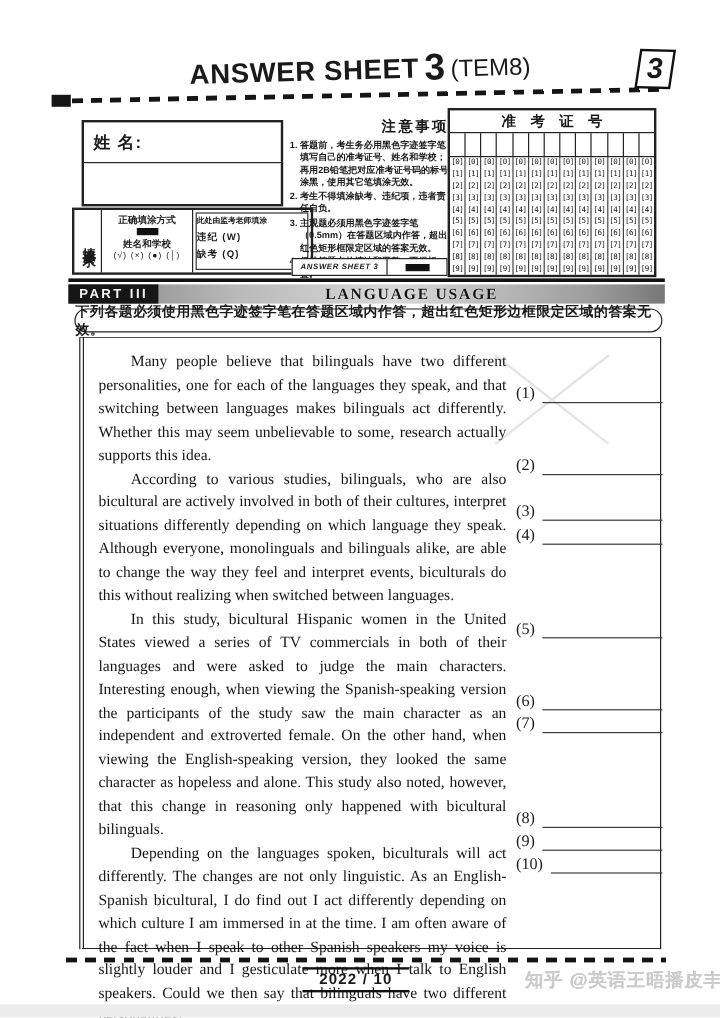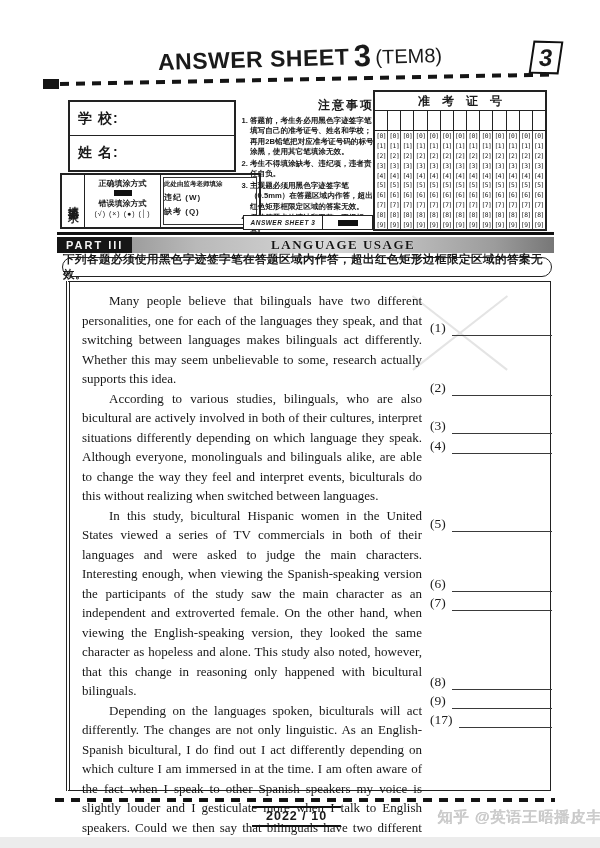--- a/index.html
+++ b/index.html
@@ -160,33 +160,30 @@
   <span class="t-suf">(TEM8)</span>
 </div>
 <div class="abs corner-box">
   <span>3</span>
 </div>
 <div class="abs dash-start"></div>
 <div class="abs dash-line"></div>
 
 <div class="abs info-box">
   <div class="info-row">
-    <span>学 校:</span>
-  </div>
-  <div class="info-row">
     <span>姓 名:</span>
   </div>
 </div>
 
 <div class="abs fill-box">
   <div class="fill-vert">填涂要求</div>
   <div class="fill-mid">
     <div class="cap">正确填涂方式</div>
     <div class="correct-mark"></div>
-    <div class="cap">错误填涂方式</div>
+    <div class="cap">姓名和学校</div>
     <div class="wrong-marks">(√) (×) (●) (│)</div>
   </div>
   <div class="proctor">
     <div class="proctor-inner">
       <div class="cap">此处由监考老师填涂</div>
       <div class="opt">违纪  (W)</div>
       <div class="opt">缺考  (Q)</div>
     </div>
   </div>
 </div>
@@ -436,21 +433,21 @@
       </div>
     <div class="answer-item">
         <span>(8)</span>
         <span class="blank"></span>
       </div>
     <div class="answer-item">
         <span>(9)</span>
         <span class="blank"></span>
       </div>
     <div class="answer-item">
-        <span>(17)</span>
+        <span>(10)</span>
         <span class="blank"></span>
       </div>
   </div>
 </div>
 
 <div class="abs dash-line-bottom"></div>
 <div class="abs footer-date">2022 / 10</div>
 <div class="abs footer-watermark">知乎 @英语王晤播皮丰径</div>
 <div class="abs bottom-band"></div>
 

